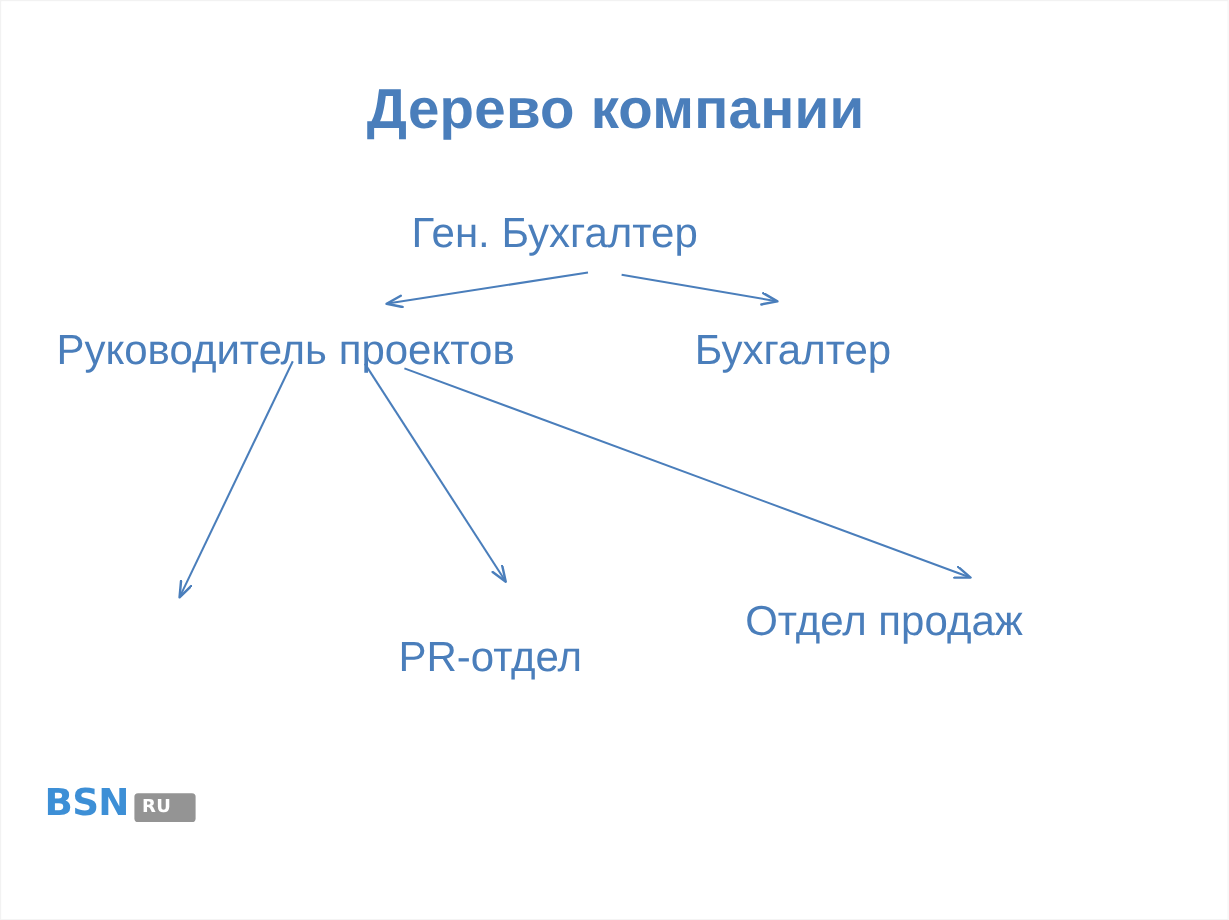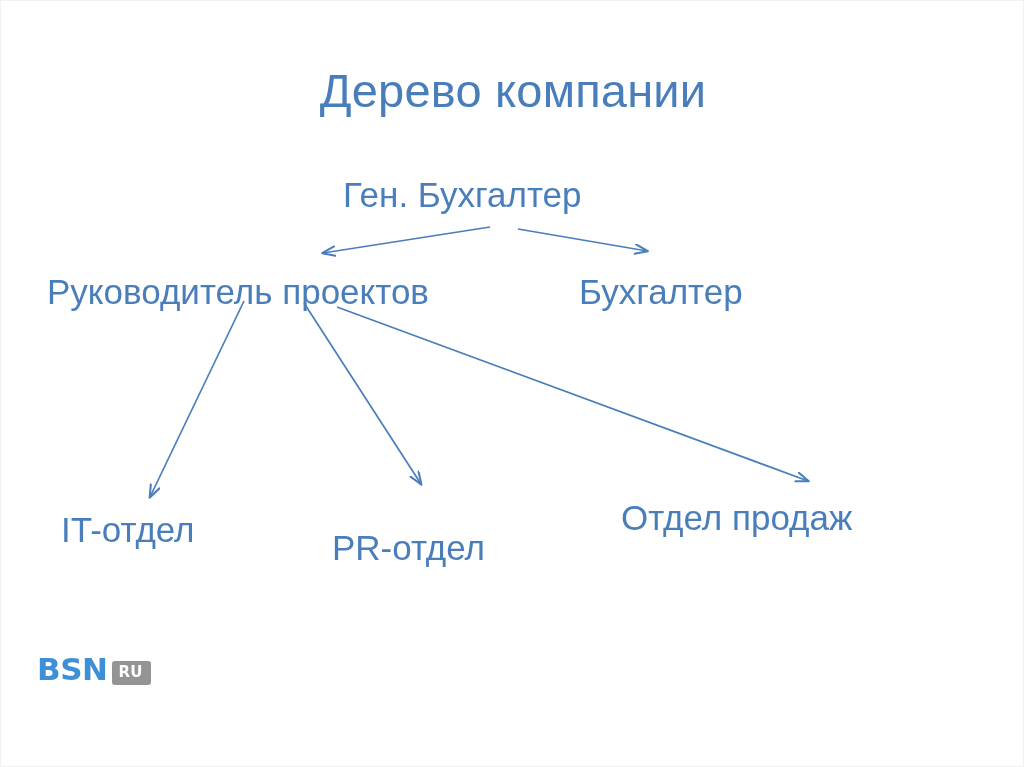--- a/index.html
+++ b/index.html
@@ -21,21 +21,21 @@
     overflow: hidden;
   }
   .slide-title {
     position: absolute;
     left: 0;
     top: 62px;
     width: 1024px;
     text-align: center;
     font-size: 47px;
     line-height: 56px;
-    font-weight: 400;
+    font-weight: 700;
     color: #4a7ebb;
     letter-spacing: 0.2px;
     white-space: nowrap;
   }
   .node {
     position: absolute;
     color: #4a7ebb;
     font-size: 35px;
     line-height: 42px;
     font-weight: 400;
@@ -75,21 +75,21 @@
     letter-spacing: -0.5px;
     line-height: 31px;
   }
   .logo-ru-badge {
     background: #949494;
     border-radius: 3px;
     color: #ffffff;
     font-family: "DejaVu Sans", sans-serif;
     font-size: 15px;
     font-weight: bold;
-    padding: 4px 8px 5px 6px;
+    padding: 4px 20px 5px 6px;
     line-height: 15px;
     letter-spacing: 0.3px;
   }
 </style>
 </head>
 <body>
 
 <div class="slide">
 
   <div class="slide-title">Дерево компании</div>
@@ -111,21 +111,20 @@
 
     <line x1="336" y1="306" x2="807" y2="480" stroke="#4a7ebb" stroke-width="1.7" marker-end="url(#arrowhead)"></line>
   </svg>
 
   <div class="node node-ceo">Ген. Бухгалтер</div>
 
   <div class="node node-pm">Руководитель проектов</div>
 
   <div class="node node-accountant">Бухгалтер</div>
 
-  <div class="node node-it">IT-отдел</div>
 
   <div class="node node-pr">PR-отдел</div>
 
   <div class="node node-sales">Отдел продаж</div>
 
   <div class="logo">
     <span class="logo-bsn">BSN</span>
     <span class="logo-ru-badge">RU</span>
   </div>
 

